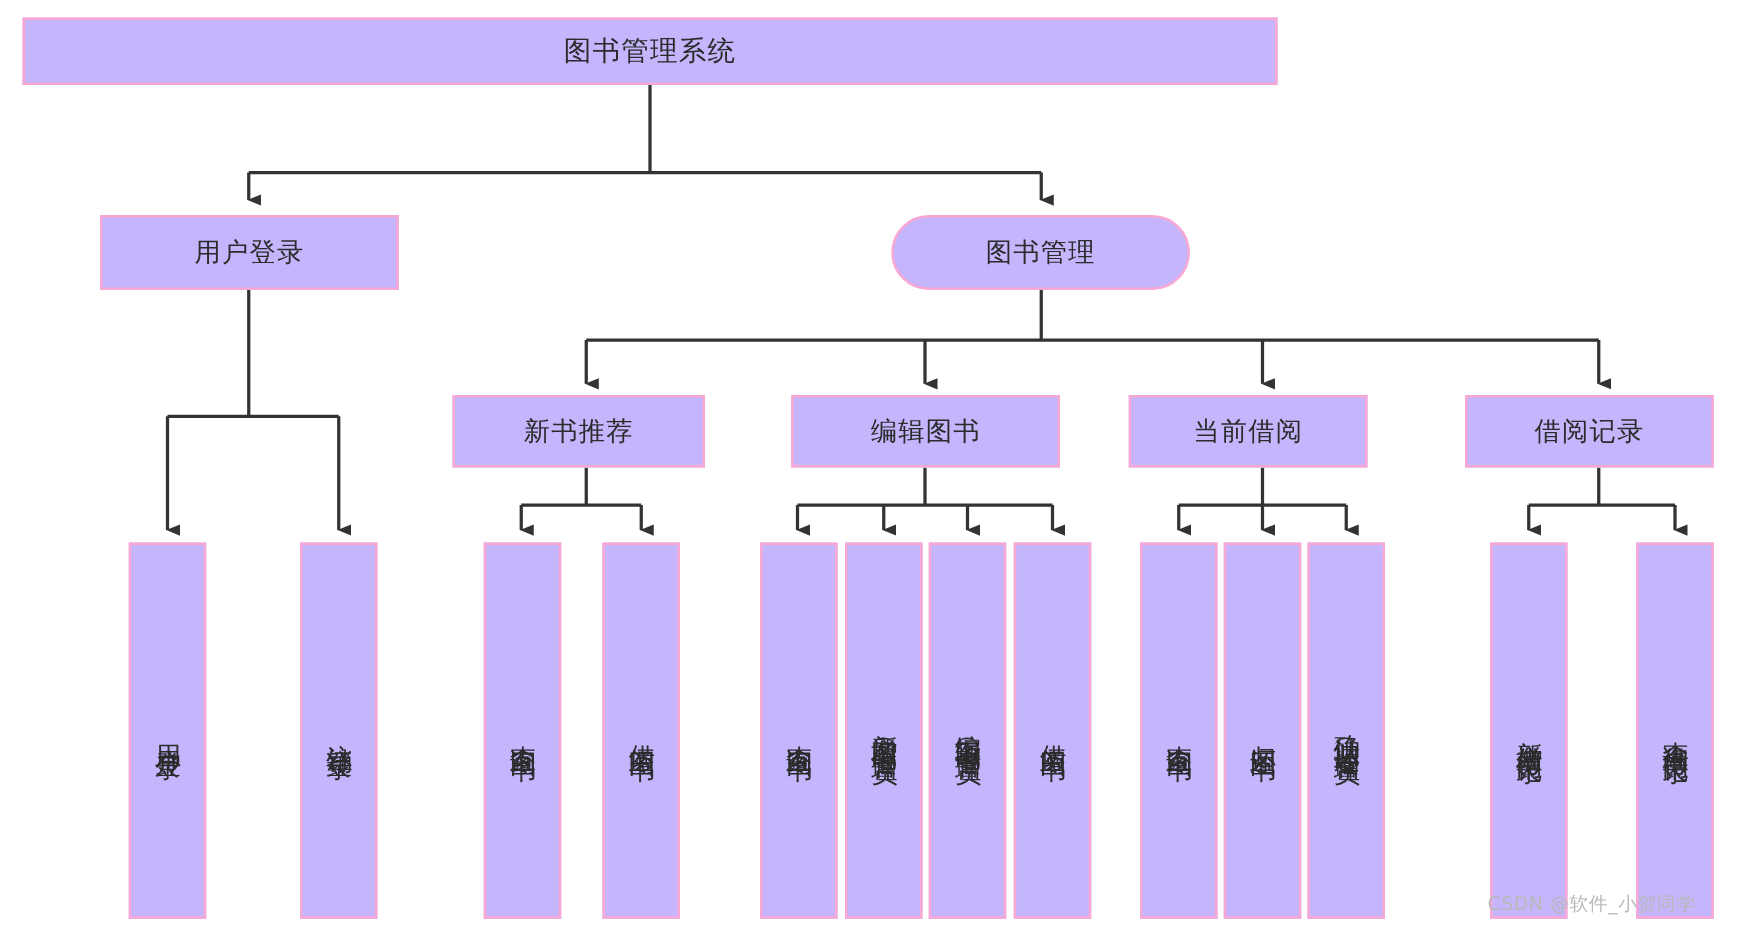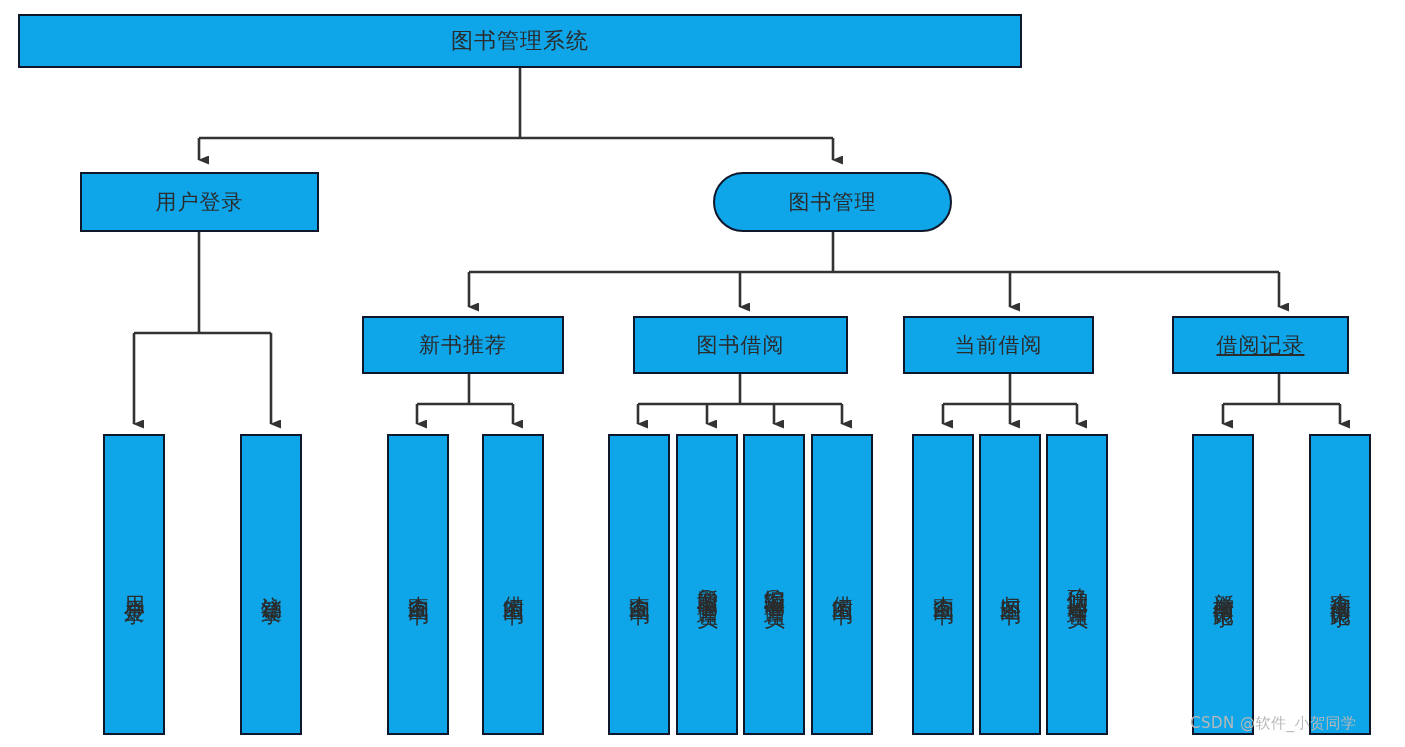--- a/index.html
+++ b/index.html
@@ -6,22 +6,22 @@
   body{
     width:1405px;height:747px;overflow:hidden;
     font-family:"DejaVu Sans","Liberation Sans",sans-serif;
   }
   #stage{position:relative;width:1405px;height:747px;background:#fff;}
   svg#wires{position:absolute;left:0;top:0;width:1405px;height:747px;}
 
   .node{
     position:absolute;
     box-sizing:border-box;
-    background:#0ea5e9;
-    border:2px solid #0f172a;
+    background:#c4b5fd;
+    border:2px solid #f9a8d4;
     display:flex;
     align-items:center;
     justify-content:center;
     color:#2b2b2b;
   }
   .node.horiz{font-size:21px;letter-spacing:1px;}
   .node.root{font-size:22px;letter-spacing:1px;}
   .node.leaf{
     writing-mode:vertical-rl;
     text-orientation:upright;
@@ -107,26 +107,26 @@
     <span>用户登录</span>
   </div>
   <div class="node horiz" style="left:713px;top:172px;width:239px;height:60px;border-radius:30px;">
     <span>图书管理</span>
   </div>
 
   <div class="node horiz" style="left:362px;top:316px;width:202px;height:58px;">
     <span>新书推荐</span>
   </div>
   <div class="node horiz" style="left:633px;top:316px;width:215px;height:58px;">
-    <span>图书借阅</span>
+    <span>编辑图书</span>
   </div>
   <div class="node horiz" style="left:903px;top:316px;width:191px;height:58px;">
     <span>当前借阅</span>
   </div>
-  <div class="node horiz" style="left:1172px;top:316px;width:177px;height:58px;text-decoration:underline;">
+  <div class="node horiz" style="left:1172px;top:316px;width:199px;height:58px;">
     <span>借阅记录</span>
   </div>
 
   <div class="node leaf" style="left:103px;top:434px;width:62px;height:301px;">
     <span>用户登录</span>
   </div>
   <div class="node leaf" style="left:240px;top:434px;width:62px;height:301px;">
     <span>注销登录</span>
   </div>
 

